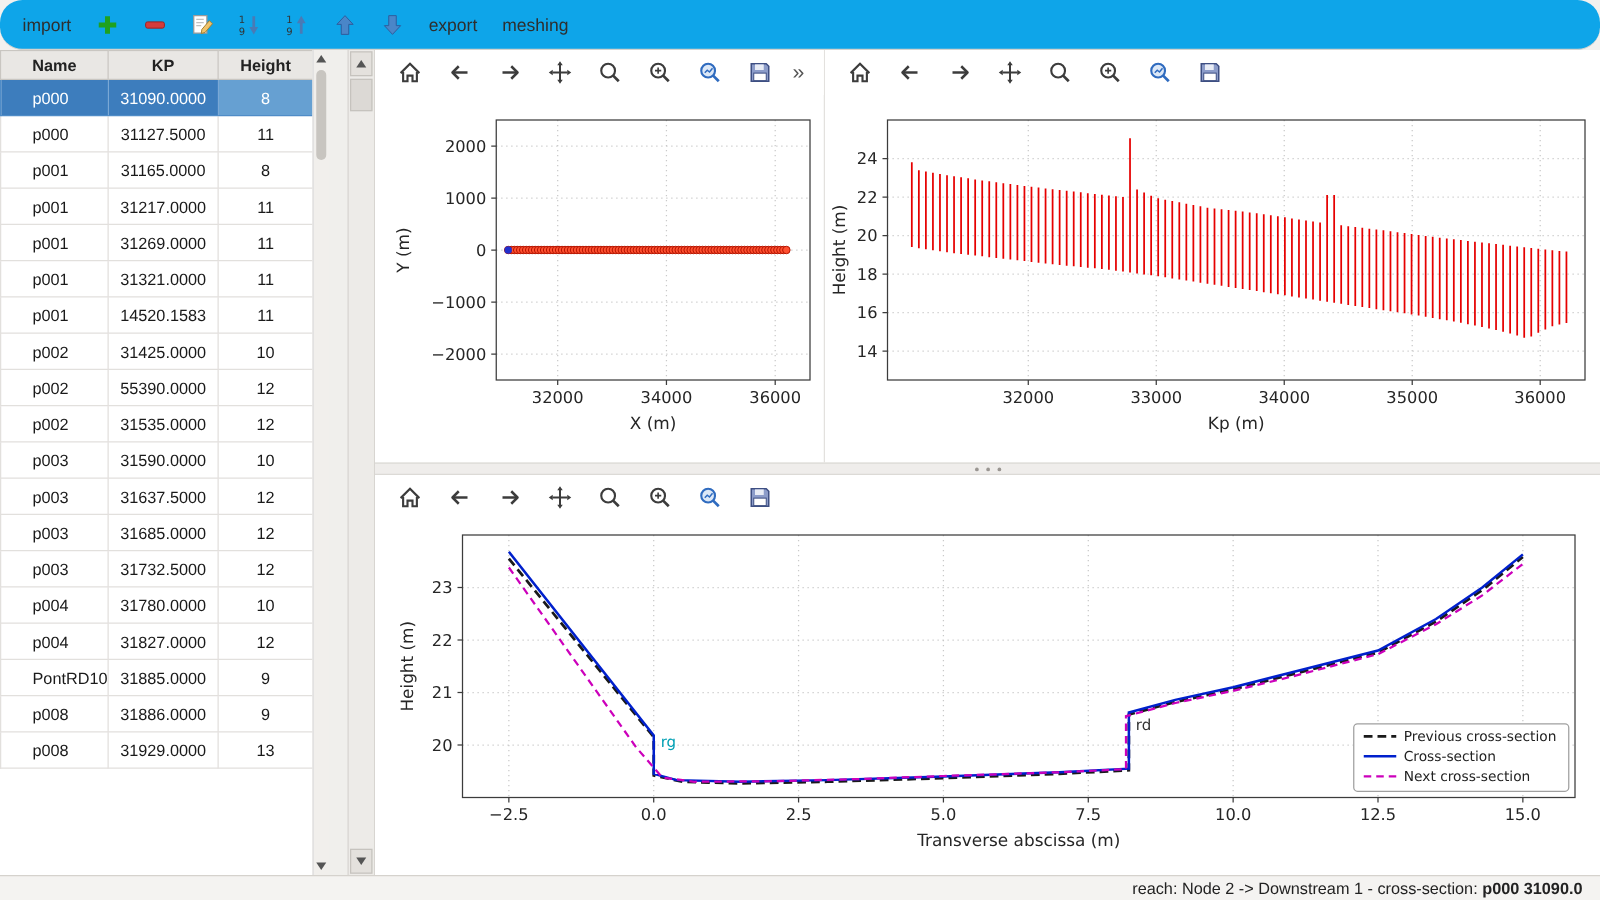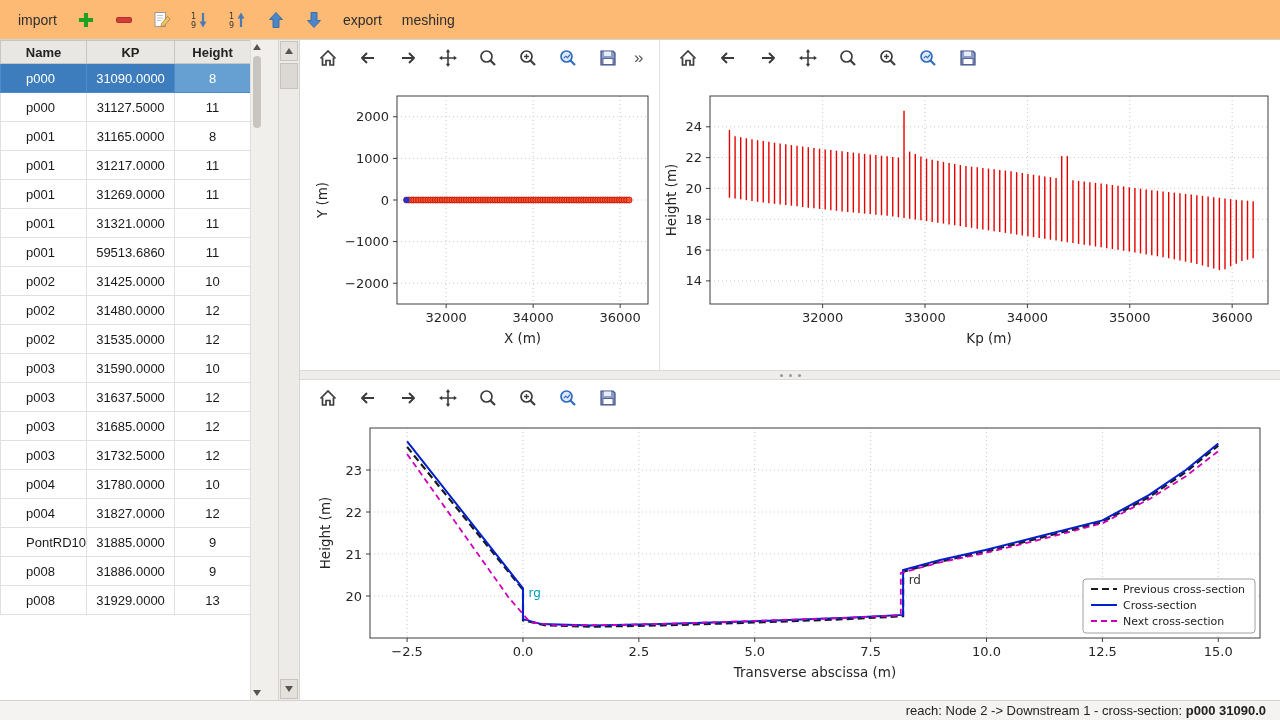--- a/index.html
+++ b/index.html
@@ -1,20 +1,20 @@
 <!DOCTYPE html>
 <html><head>
 <meta charset="utf-8">
 <style>
   *{margin:0;padding:0;box-sizing:border-box;cursor:default;}
   html,body{width:1280px;height:720px;overflow:hidden;background:#f2f1ef;font-family:"Liberation Sans",sans-serif;}
   body{display:flex;flex-direction:column;}
 
   
-  .topbar{height:40px;display:flex;align-items:center;background:#fdba74;border-bottom:1px solid #d5d2cd;padding:0 8px;}
+  .topbar{height:40px;display:flex;align-items:center;background:#0ea5e9;border-bottom:1px solid #d5d2cd;padding:0 8px;border-radius:18px;}
   .tb-text{font-size:14px;color:#2e2e2e;padding:6px 10px;}
   .tb-btn{width:28px;height:28px;display:flex;align-items:center;justify-content:center;margin:0 5px;}
   .tb-btn svg{width:20px;height:20px;}
   .tb-overflow{font-size:17px;color:#555;padding:0 6px;}
 
   .main{flex:1;display:flex;min-height:0;}
 
   
   .left-panel{width:300px;display:flex;background:#f0efec;border-right:1px solid #d8d5d1;}
   .table-wrap{width:250px;background:#ffffff;overflow:hidden;}
@@ -160,31 +160,31 @@
               <td>31269.0000</td>
               <td>11</td>
             </tr>
             <tr>
               <td>p001</td>
               <td>31321.0000</td>
               <td>11</td>
             </tr>
             <tr>
               <td>p001</td>
-              <td>59513.6860</td>
+              <td>14520.1583</td>
               <td>11</td>
             </tr>
             <tr>
               <td>p002</td>
               <td>31425.0000</td>
               <td>10</td>
             </tr>
             <tr>
               <td>p002</td>
-              <td>31480.0000</td>
+              <td>55390.0000</td>
               <td>12</td>
             </tr>
             <tr>
               <td>p002</td>
               <td>31535.0000</td>
               <td>12</td>
             </tr>
             <tr>
               <td>p003</td>
               <td>31590.0000</td>

